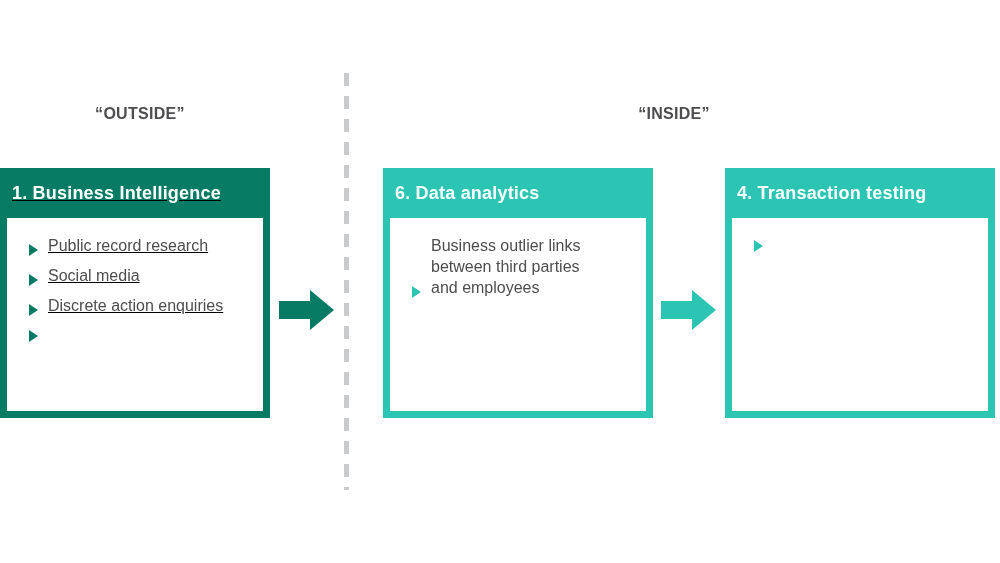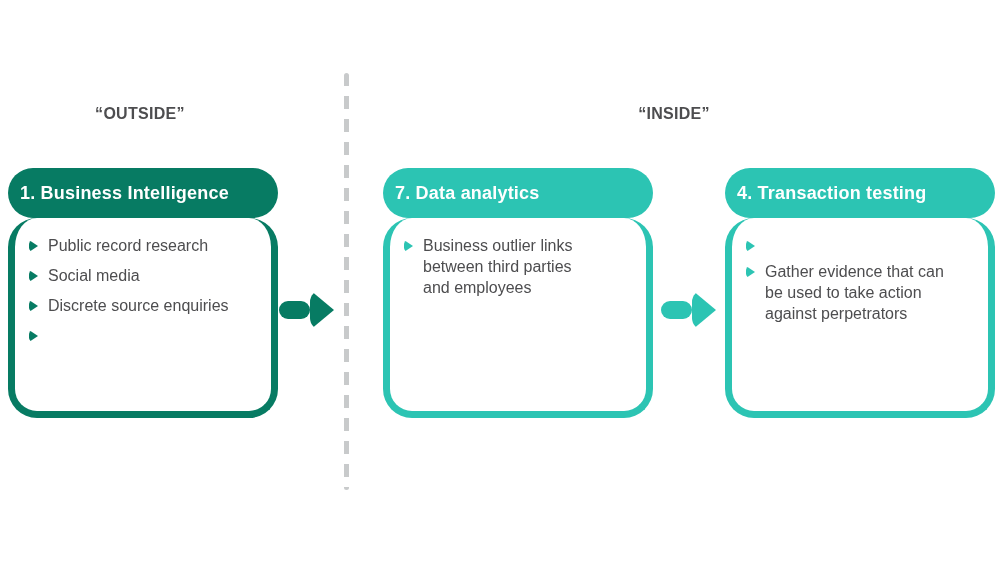--- a/index.html
+++ b/index.html
@@ -1,15 +1,15 @@
 <!DOCTYPE html>
 <html style="--dark-teal: #077b63; --light-teal: #2cc4b3; --text-gray: #4d4d4f; --dash-gray: #c8cacb;"><head>
 <meta charset="utf-8">
 <style>
-  * { margin: 0; padding: 0; box-sizing: border-box; border-radius: 29px; }
+  * { margin: 0; padding: 0; box-sizing: border-box; }
   html, body { background: #ffffff; }
   body { font-family: "Liberation Sans", sans-serif; }
 
   .canvas {
     position: relative;
     width: 1000px;
     height: 563px;
     background: #ffffff;
     overflow: hidden;
   }
@@ -43,21 +43,21 @@
 
   
   .step-box {
     position: absolute;
     top: 168px;
     width: 270px;
     height: 250px;
     display: flex;
     flex-direction: column;
   }
-  #box-1 { left: 8px; }
+  #box-1 { left: 0; text-decoration: underline; }
   #box-2 { left: 383px; }
   #box-3 { left: 725px; }
 
   .step-header {
     height: 50px;
     display: flex;
     align-items: center;
     padding: 0 10px 0 12px;
     color: #ffffff;
     font-size: 18px;
@@ -71,22 +71,23 @@
     border-width: 0 7px 7px 7px;
     padding: 17px 8px 10px 14px;
   }
   .theme-dark .step-header { background: var(--dark-teal); }
   .theme-dark .step-body   { border-color: var(--dark-teal); }
   .theme-light .step-header { background: var(--light-teal); }
   .theme-light .step-body   { border-color: var(--light-teal); }
 
   .bullet-item {
     display: flex;
-    align-items: flex-start;
+    align-items: flex-end;
     margin-bottom: 9px;
+    margin-left: 8px;
   }
   .bullet-marker {
     flex: 0 0 auto;
     width: 0; height: 0;
     border-top: 6px solid transparent;
     border-bottom: 6px solid transparent;
     margin: 5px 10px 0 0;
   }
   .theme-dark .bullet-marker  { border-left: 9px solid var(--dark-teal); }
   .theme-light .bullet-marker { border-left: 9px solid var(--light-teal); }
@@ -139,35 +140,35 @@
       <div class="bullet-item">
         <span class="bullet-marker"></span>
         <span class="bullet-text">Public record research</span>
       </div>
       <div class="bullet-item">
         <span class="bullet-marker"></span>
         <span class="bullet-text">Social media</span>
       </div>
       <div class="bullet-item">
         <span class="bullet-marker"></span>
-        <span class="bullet-text">Discrete source enquiries</span>
+        <span class="bullet-text">Discrete action enquiries</span>
       </div>
       <div class="bullet-item">
         <span class="bullet-marker"></span>
       </div>
     </div>
   </div>
 
   <div class="flow-arrow dark" id="arrow-1">
     <span class="arrow-shaft"></span>
     <span class="arrow-head"></span>
   </div>
 
   <div class="step-box theme-light" id="box-2">
-    <div class="step-header">7. Data analytics</div>
+    <div class="step-header">6. Data analytics</div>
     <div class="step-body">
       <div class="bullet-item">
         <span class="bullet-marker"></span>
         <span class="bullet-text">Business outlier links
 between third parties
 and employees</span>
       </div>
     </div>
   </div>
 
@@ -175,22 +176,16 @@
     <span class="arrow-shaft"></span>
     <span class="arrow-head"></span>
   </div>
 
   <div class="step-box theme-light" id="box-3">
     <div class="step-header">4. Transaction testing</div>
     <div class="step-body">
       <div class="bullet-item">
         <span class="bullet-marker"></span>
       </div>
-      <div class="bullet-item">
-        <span class="bullet-marker"></span>
-        <span class="bullet-text">Gather evidence that can
-be used to take action
-against perpetrators</span>
-      </div>
     </div>
   </div>
 
 </div>
 
 </body></html>

